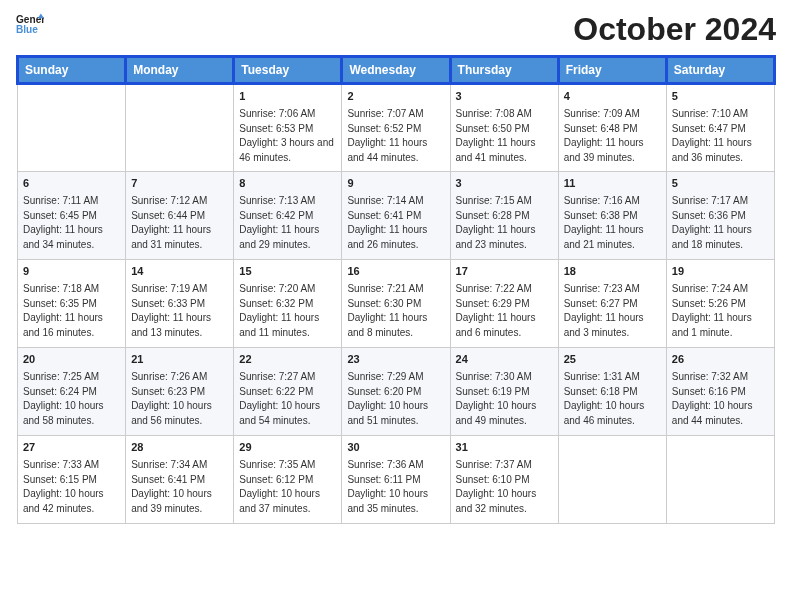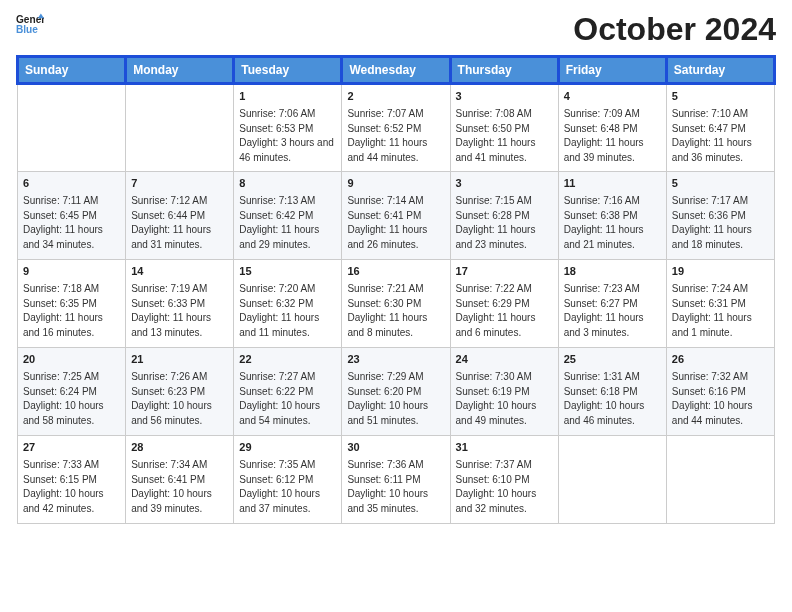--- a/index.html
+++ b/index.html
@@ -262,21 +262,21 @@
               <div class="day-number">18</div>
               <div>Sunrise: 7:23 AM</div>
               <div>Sunset: 6:27 PM</div>
               <div>Daylight: 11 hours and 3 minutes.</div>
             </div>
           </td>
           <td>
             <div class="cell-content">
               <div class="day-number">19</div>
               <div>Sunrise: 7:24 AM</div>
-              <div>Sunset: 6:31 PM</div>
+              <div>Sunset: 5:26 PM</div>
               <div>Daylight: 11 hours and 1 minute.</div>
             </div>
           </td>
         </tr>
         <tr>
           <td>
             <div class="cell-content">
               <div class="day-number">20</div>
               <div>Sunrise: 7:25 AM</div>
               <div>Sunset: 6:24 PM</div>

